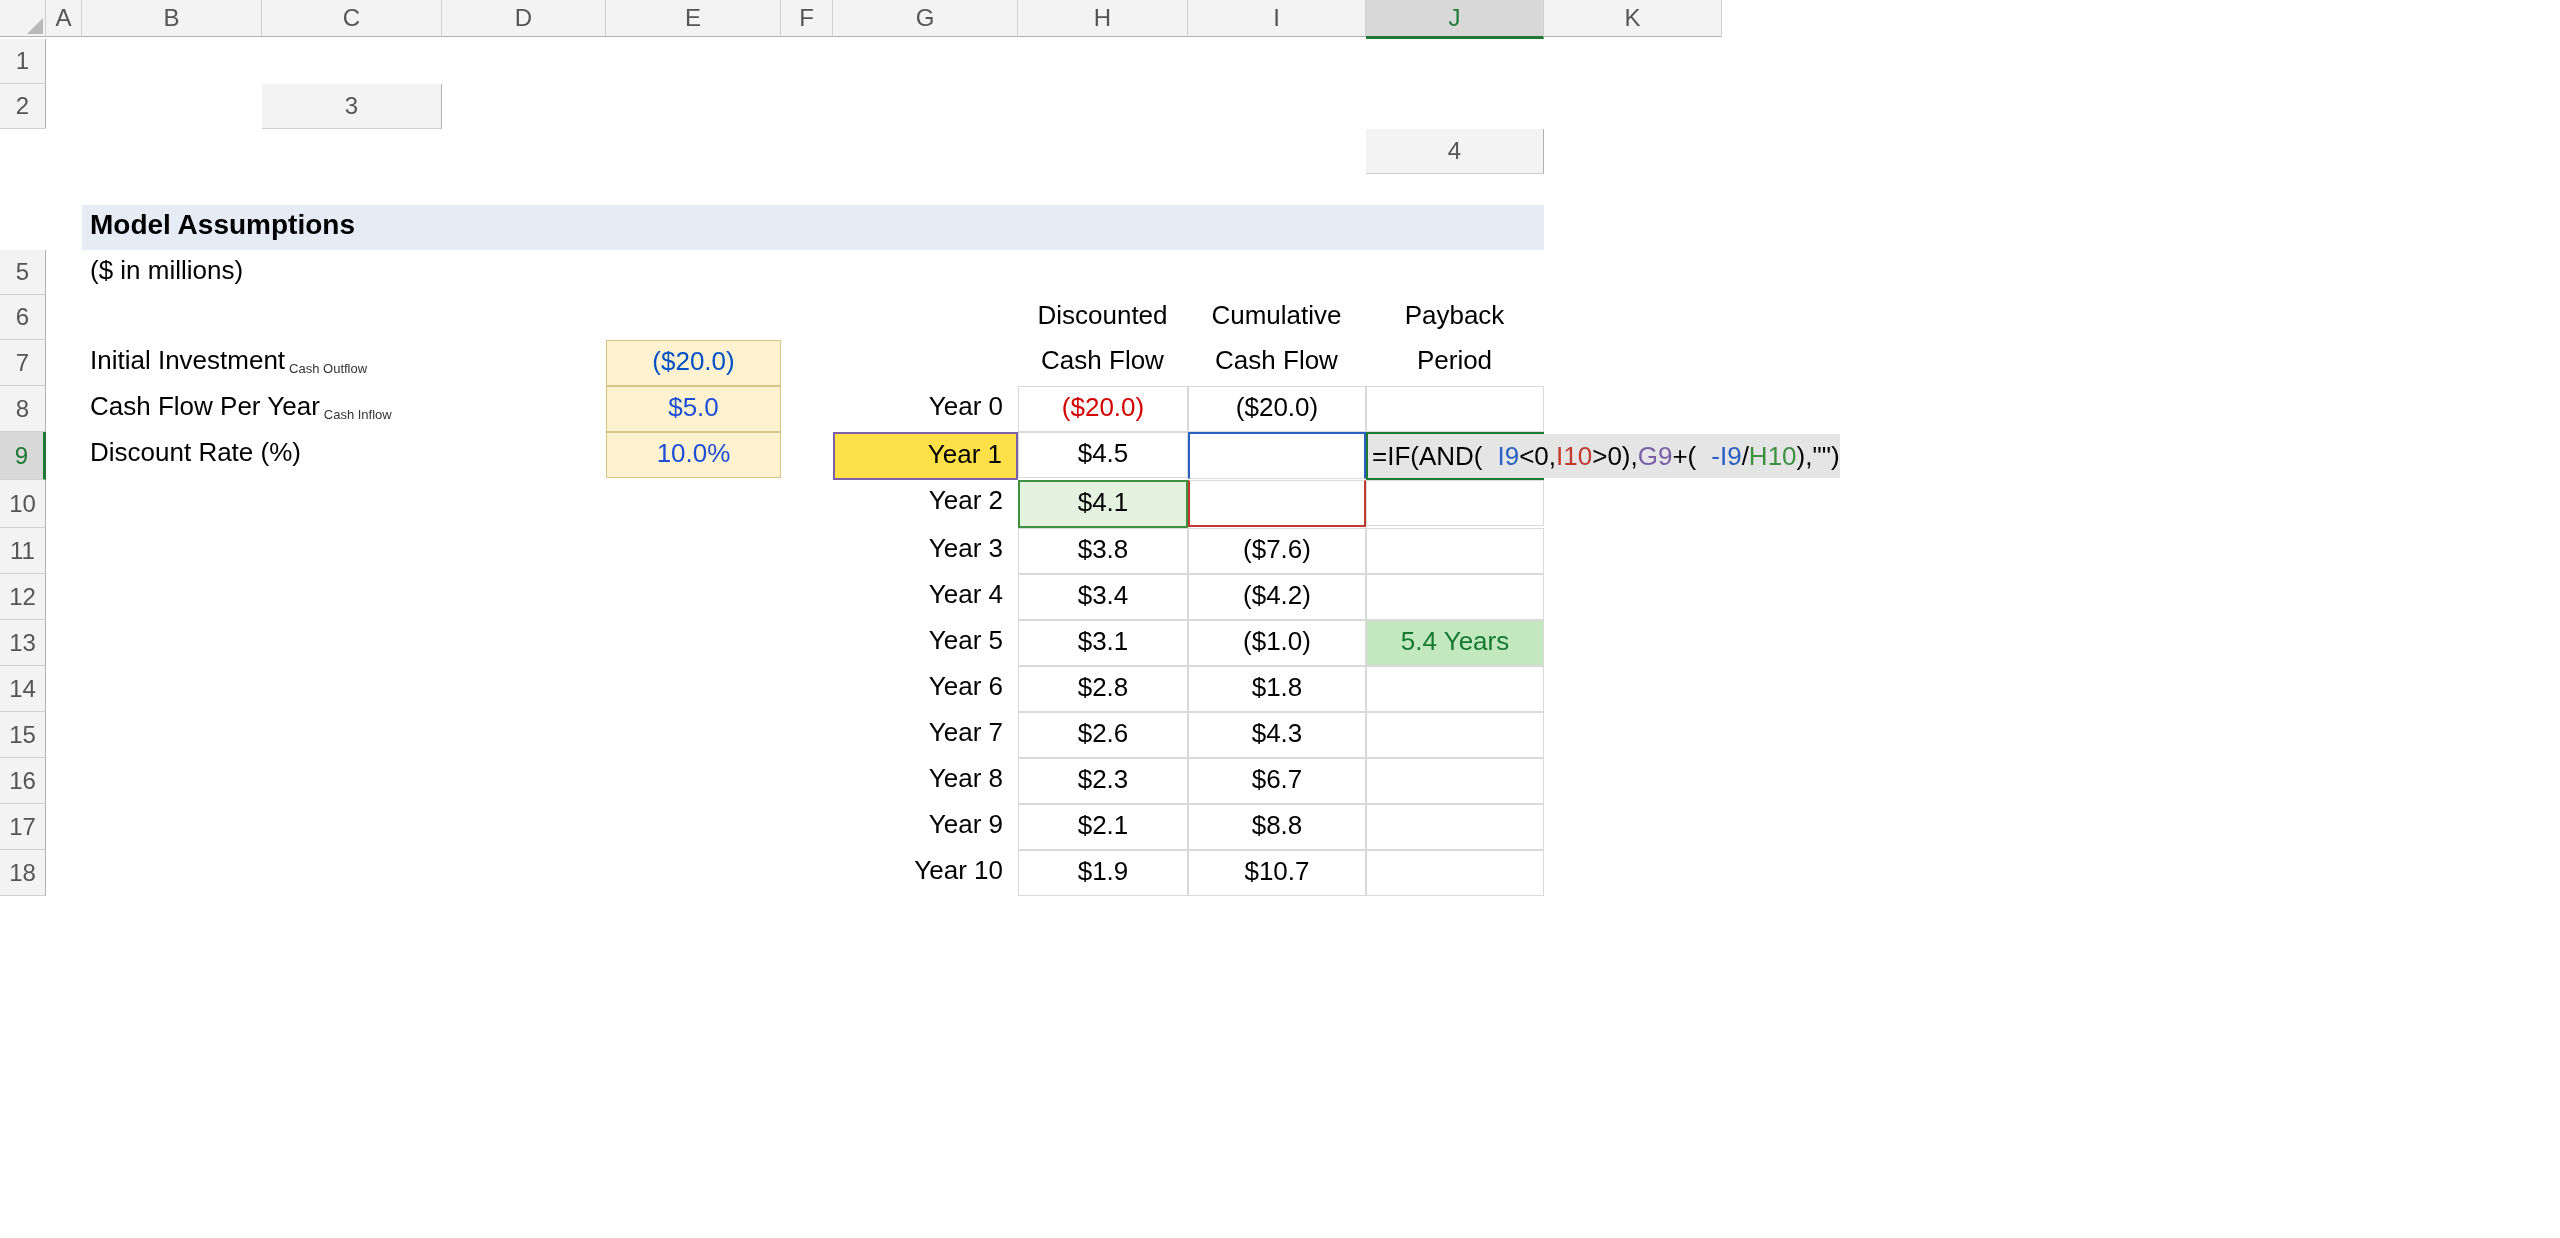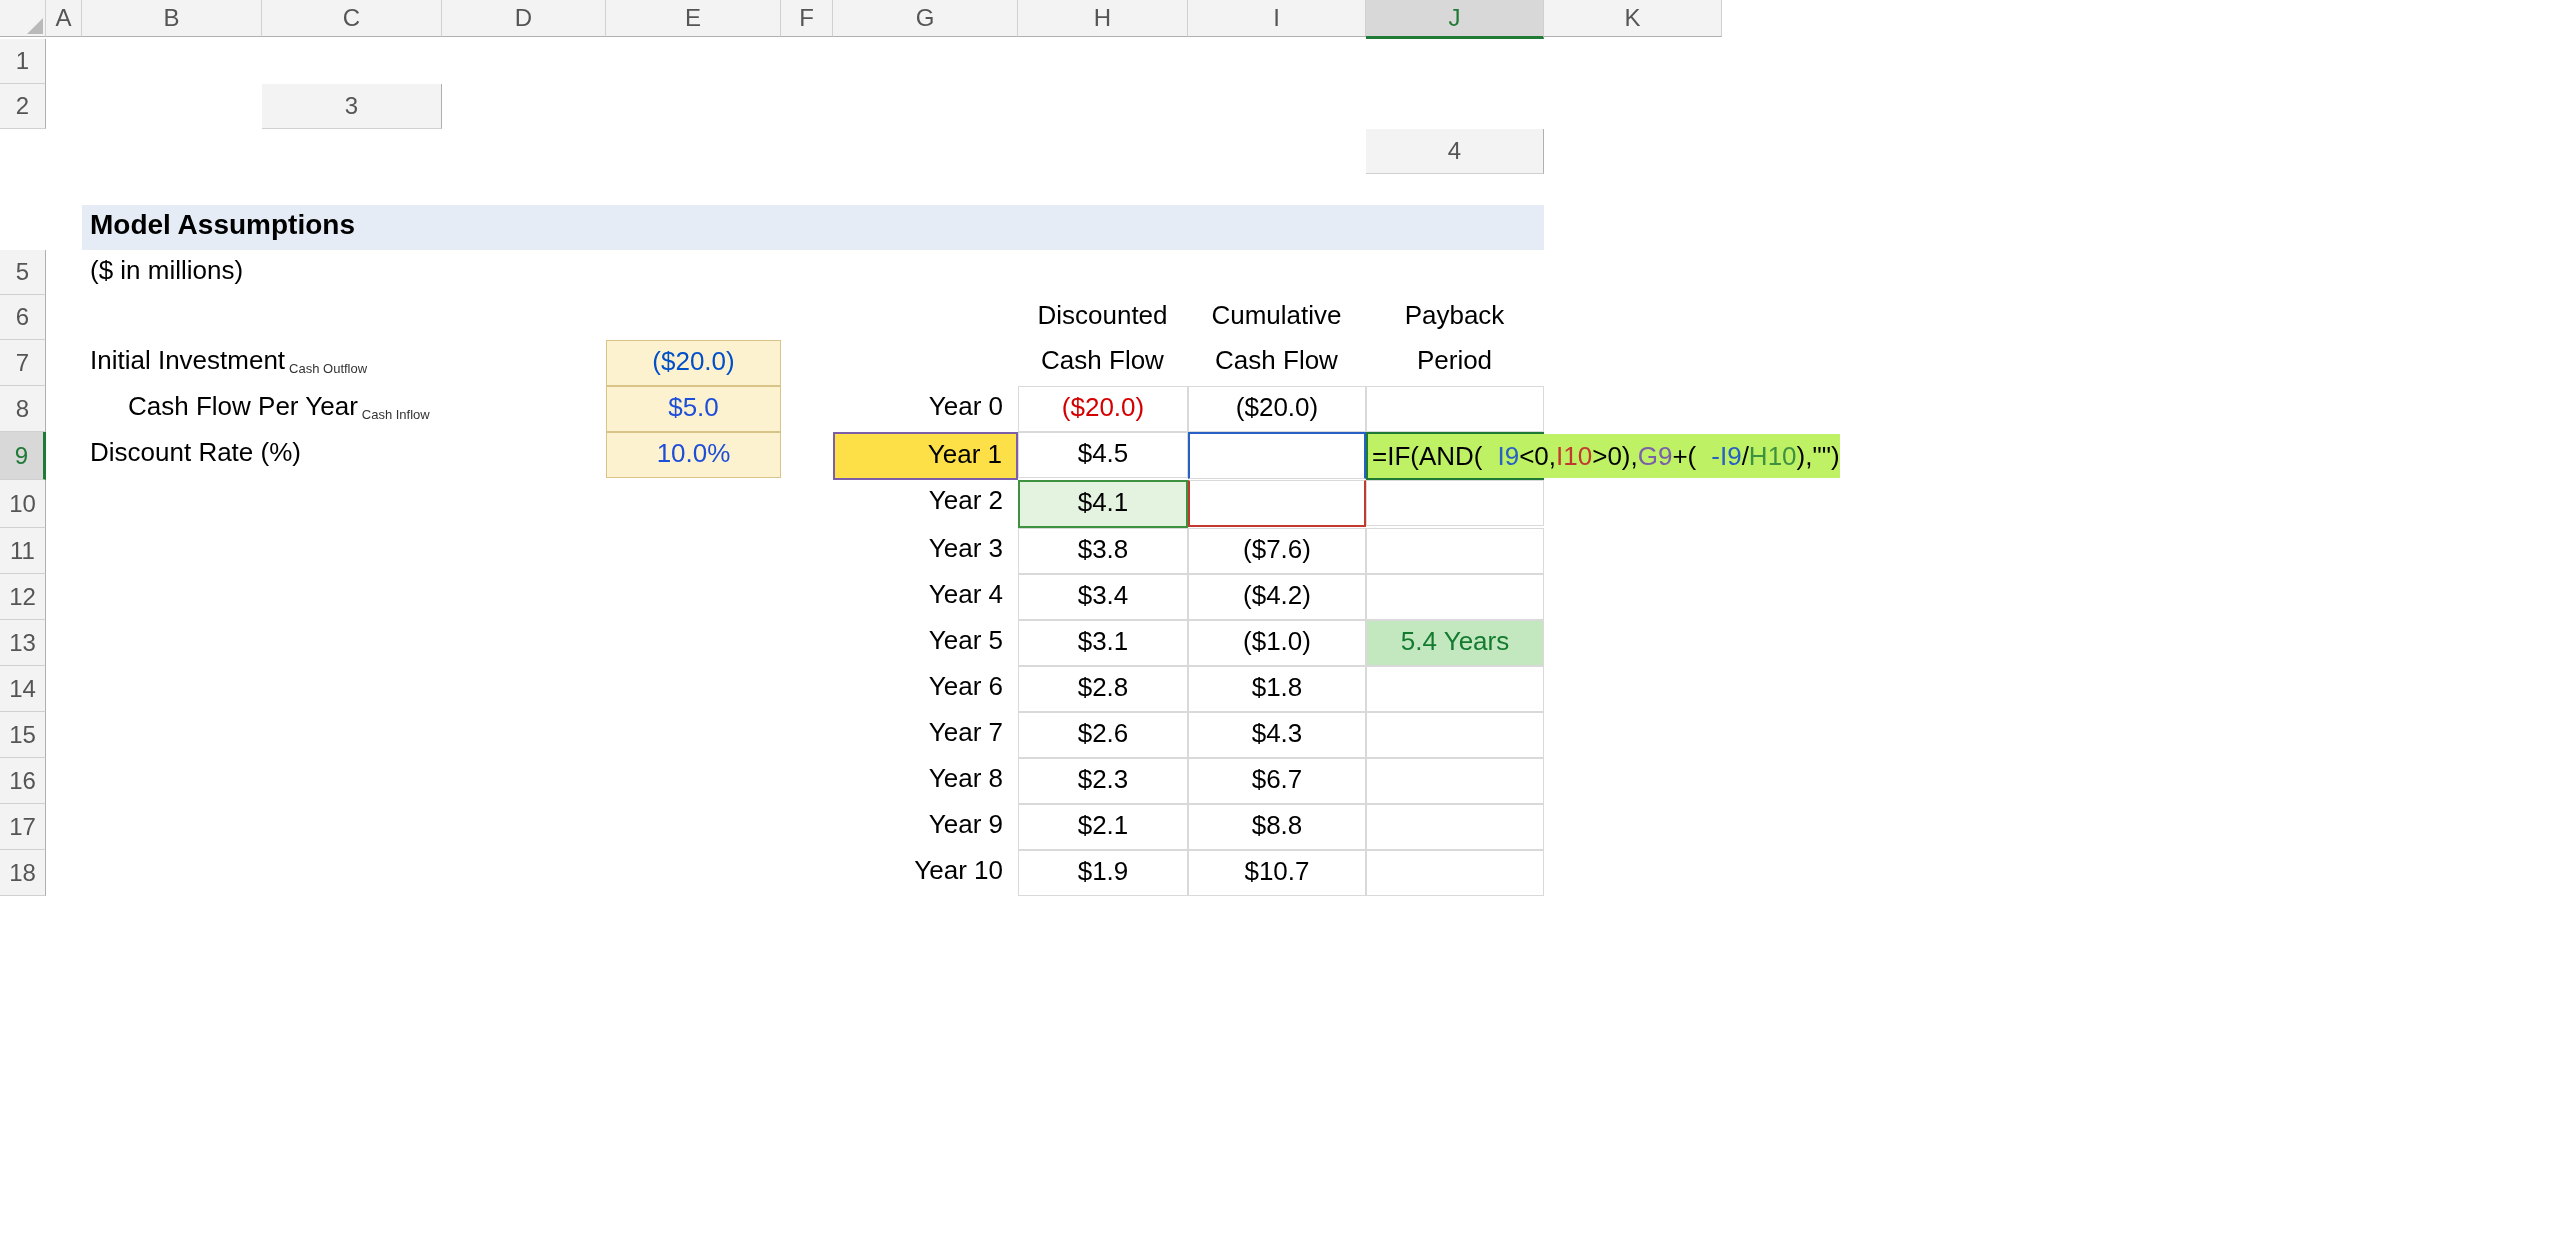--- a/index.html
+++ b/index.html
@@ -100,21 +100,21 @@
     overflow:visible;
     z-index:5;
   }
   .formula-text {
     position:absolute;
     left:0; top:0;
     height:100%;
     display:flex; align-items:center;
     padding-left:4px;
     font-size:26px;
-    background:#bef264;
+    background:#e5e5e5;
     white-space:pre;
   }
   .formula-text .p-blk{color:#000;}
   .formula-text .p-blue{color:#2860c4;margin-left:15px;}
   .formula-text .p-red{color:#c23a2e;}
   .formula-text .p-purple{color:#7b5fa8;}
   .formula-text .p-green{color:#3f9142;}
   
   .colhdr.sel {
     background:#d8d8d8;
@@ -189,21 +189,21 @@
   <div class="cell row-7 input neg">($20.0)</div>
   <div class="cell row-7"></div>
   <div class="cell row-7"></div>
   <div class="cell row-7 thdr">Cash Flow</div>
   <div class="cell row-7 thdr">Cash Flow</div>
   <div class="cell row-7 thdr">Period</div>
   <div class="cell row-7"></div>
 
   <div class="rowhdr">8</div>
   <div class="cell"></div>
-  <div class="cell" style="grid-column: span 3; margin-left: 38px;">
+  <div class="cell" style="grid-column: span 3;">
     <span>Cash Flow Per Year</span><span class="sublabel">Cash Inflow</span>
   </div>
   <div class="cell input">$5.0</div>
   <div class="cell"></div>
   <div class="cell yearlab">Year 0</div>
   <div class="cell tblcell neg-red">($20.0)</div>
   <div class="cell tblcell">($20.0)</div>
   <div class="cell tblcell"></div>
   <div class="cell"></div>
 

